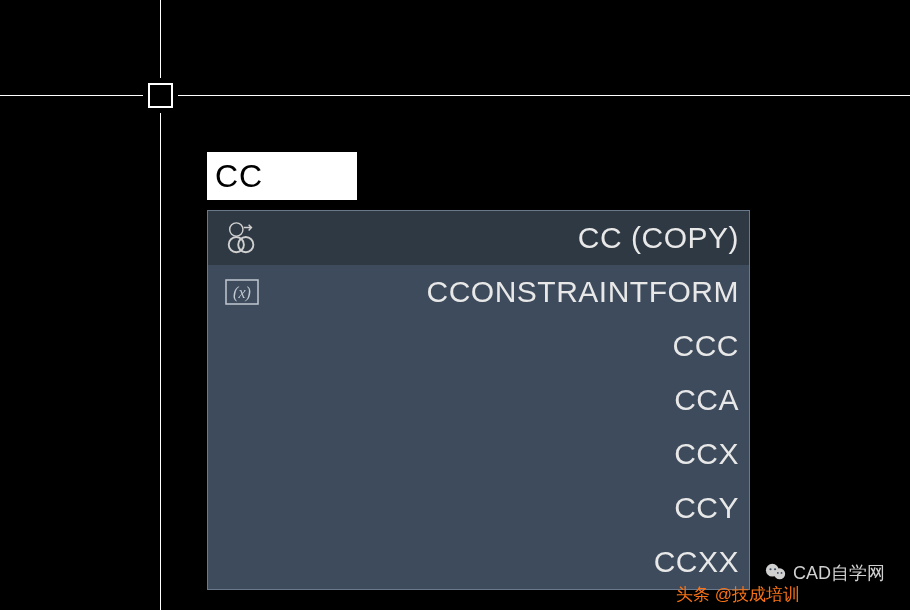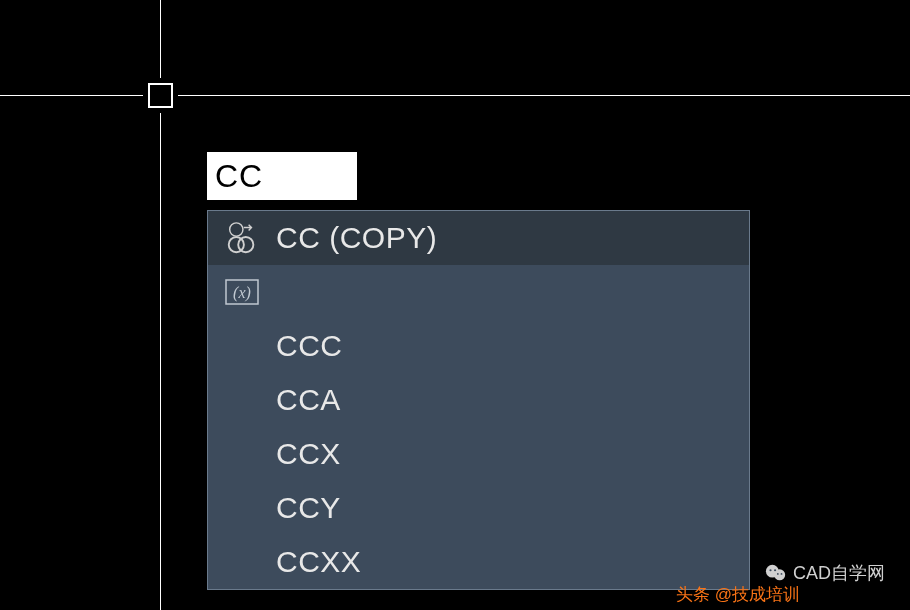--- a/index.html
+++ b/index.html
@@ -69,20 +69,21 @@
       width: 543px;
       background: #3d4b5c;
       border: 1px solid #6a7a8c;
     }
     .dropdown-item {
       display: flex;
       align-items: center;
       height: 54px;
       padding: 0 10px;
       cursor: pointer;
+      justify-content: space-between;
     }
     .dropdown-item.highlighted {
       background: #2f3943;
     }
     .item-icon {
       width: 48px;
       height: 40px;
       display: flex;
       align-items: center;
       justify-content: center;
@@ -96,21 +97,21 @@
       letter-spacing: 0.5px;
     }
     .watermark-right {
       position: absolute;
       bottom: 25px;
       right: 25px;
       color: #d0d0d0;
       font-size: 18px;
       font-weight: 500;
       display: flex;
-      align-items: center;
+      align-items: flex-start;
       gap: 6px;
     }
     .watermark-icon {
       width: 22px;
       height: 22px;
       display:inline-block;
     }
     .watermark-bottom {
       position: absolute;
       bottom: 4px;
@@ -149,20 +150,21 @@
     </span>
     <span class="item-label">CC (COPY)</span>
   </div>
   <div class="dropdown-item">
     <span class="item-icon">
       <svg class="var-icon-svg" viewBox="0 0 36 28">
         <rect x="2" y="2" width="32" height="24" fill="none" stroke="#c0c8d0" stroke-width="1.5"></rect>
         <text x="18" y="20" font-size="16" fill="#c0c8d0" text-anchor="middle" font-style="italic" font-family="serif">(x)</text>
       </svg>
     </span>
+    <span class="item-label">CCONSTRAINTFORM</span>
   </div>
   <div class="dropdown-item">
     <span class="item-icon"></span>
     <span class="item-label">CCC</span>
   </div>
   <div class="dropdown-item">
     <span class="item-icon"></span>
     <span class="item-label">CCA</span>
   </div>
   <div class="dropdown-item">

